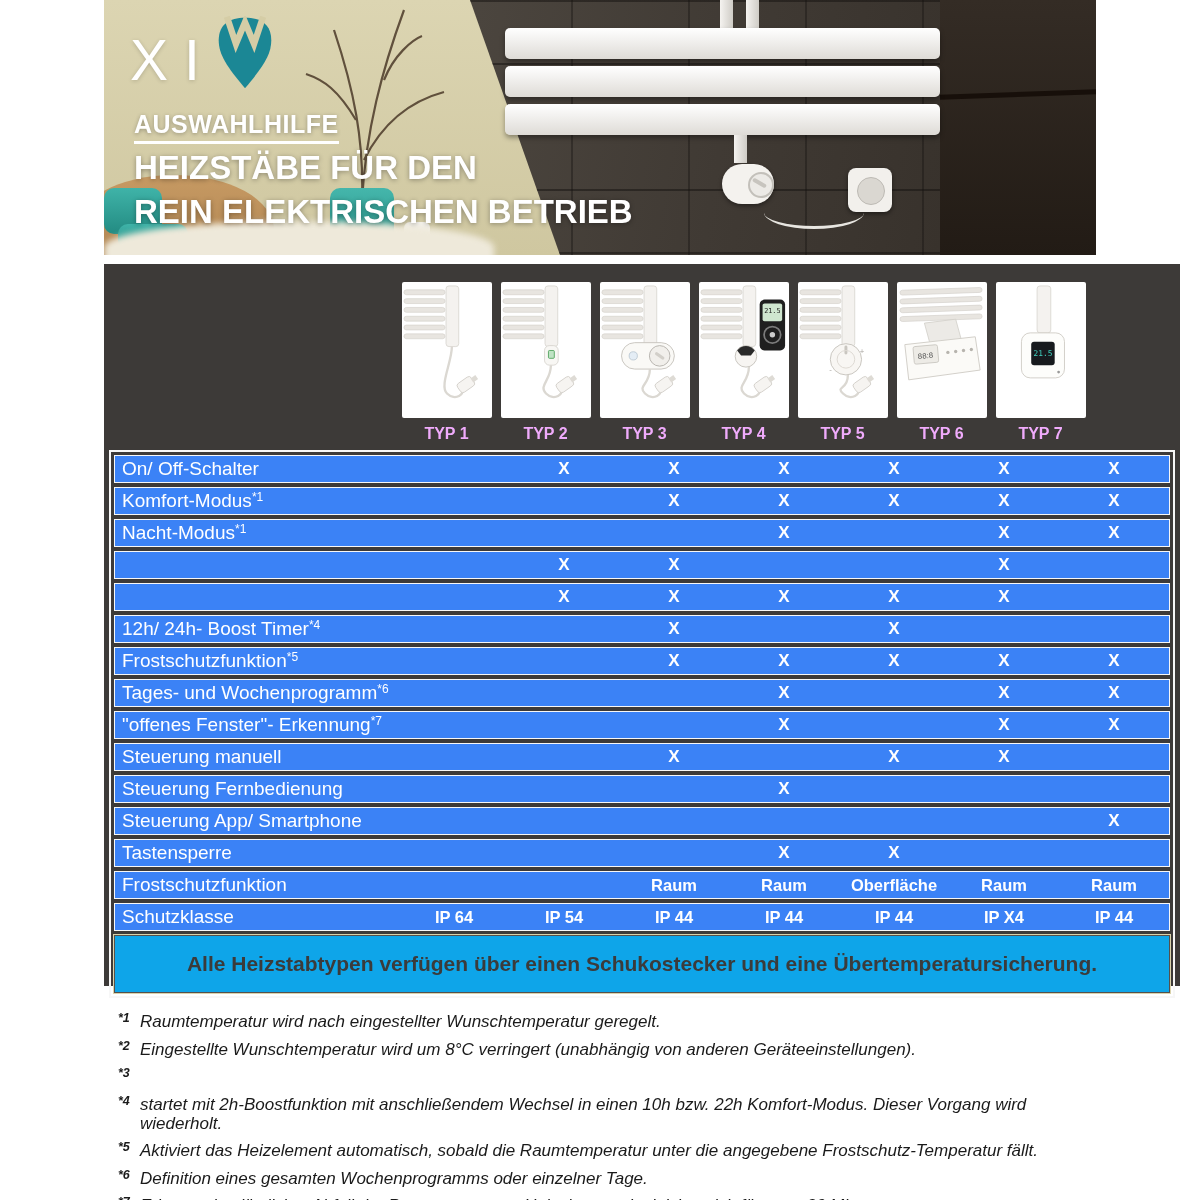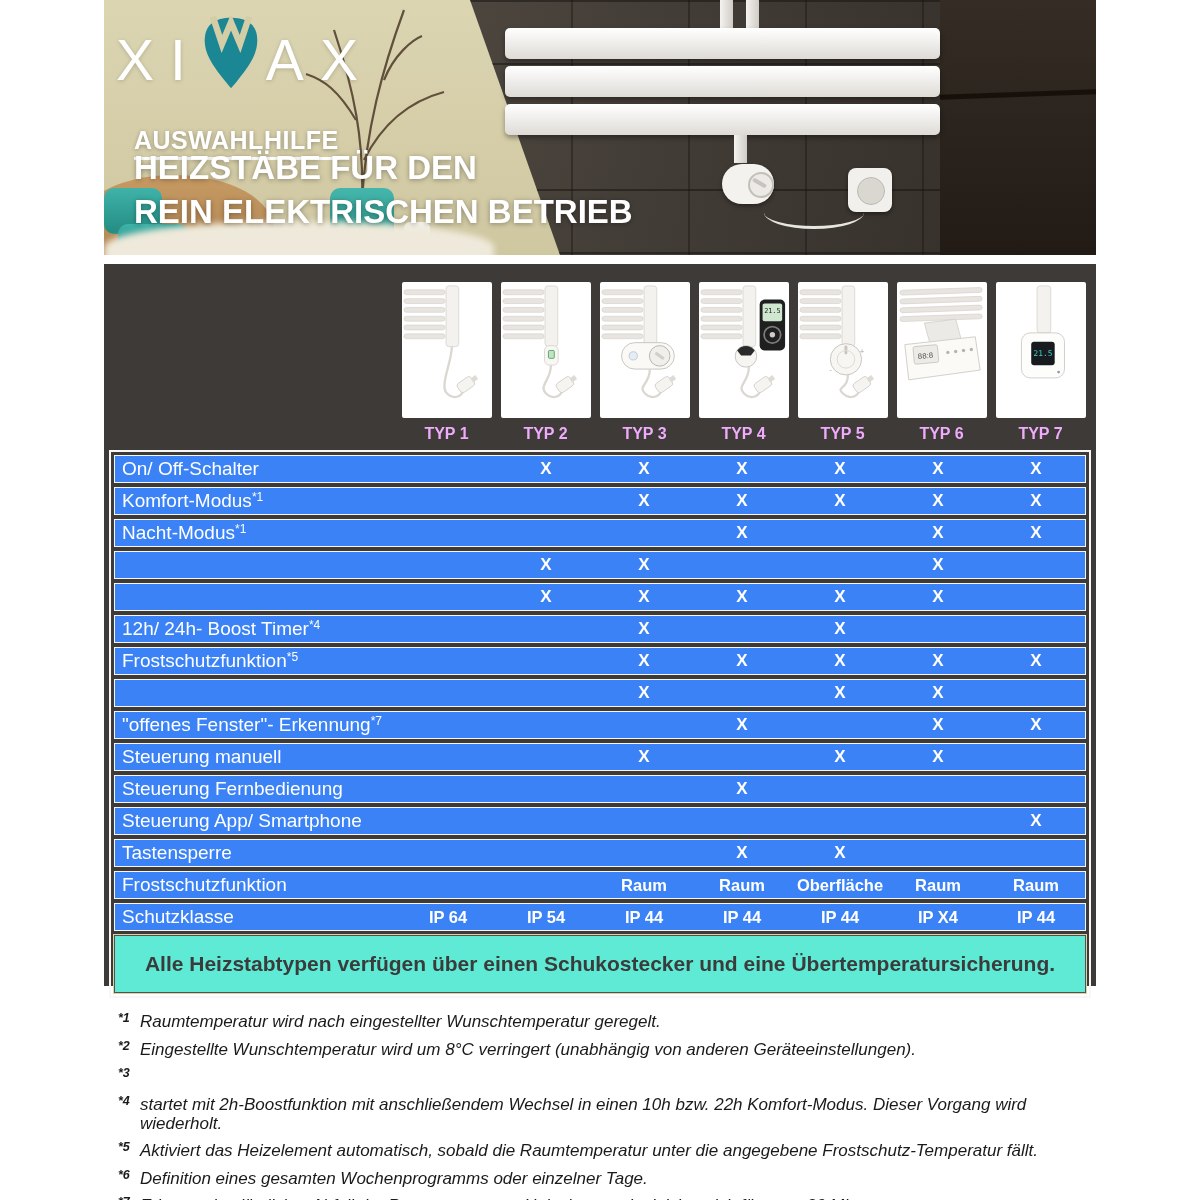--- a/index.html
+++ b/index.html
@@ -39,51 +39,51 @@
         background:linear-gradient(#c79a63,#a87e4c);}
   .towel{position:absolute;border-radius:10px;background:linear-gradient(#3fb3a8,#238b82);}
   .vase{position:absolute;left:226px;top:188px;width:64px;height:70px;border-radius:10px 10px 14px 14px;
         background:linear-gradient(#45b6ab,#1f8c82);}
   .small-vase{position:absolute;left:300px;top:222px;width:26px;height:36px;border-radius:6px 6px 8px 8px;
         background:#f4f2ec;}
   .foreground{position:absolute;left:0;bottom:-18px;width:390px;height:52px;border-radius:50% 50% 0 0;
         background:#eee9da;filter:blur(3px);}
   .branches{position:absolute;left:190px;top:0;}
 
-  .logo-row{position:absolute;left:12px;top:16px;display:flex;align-items:center;gap:14px;
+  .logo-row{position:absolute;left:26px;top:16px;display:flex;align-items:center;gap:14px;
         color:#fff;font-size:57px;letter-spacing:16px;font-weight:400;
         text-shadow:0 1px 4px rgba(0,0,0,.18);}
   .logo-m{margin:0 -8px 0 -14px;}
-  .hero-subtitle{position:absolute;left:30px;top:126px;color:#fff;font-weight:bold;font-size:25px;
+  .hero-subtitle{position:absolute;left:30px;top:110px;color:#fff;font-weight:bold;font-size:25px;
         letter-spacing:.5px;border-bottom:3px solid #fff;padding-bottom:2px;
         text-shadow:0 1px 4px rgba(0,0,0,.3);}
   .hero-title1{position:absolute;left:30px;top:149px;color:#fff;font-weight:bold;font-size:33px;
         text-shadow:0 1px 5px rgba(0,0,0,.35);}
   .hero-title2{position:absolute;left:30px;top:193px;color:#fff;font-weight:bold;font-size:33px;
         text-shadow:0 1px 5px rgba(0,0,0,.35);}
 
   
-  .dark-section{position:absolute;left:104px;top:264px;width:992px;height:722px;background:#3d3a38;
+  .dark-section{position:absolute;left:104px;top:264px;width:1076px;height:722px;background:#3d3a38;
         box-sizing:border-box;padding:18px 3px 0 3px;}
   .thumb-grid{margin-left:290px;display:grid;grid-template-columns:repeat(7,99px);}
   .thumb-cell{display:flex;justify-content:center;}
   .thumb-box{width:90px;height:136px;background:#fff;border-radius:2px;overflow:hidden;}
   .typ-grid{margin-left:290px;display:grid;grid-template-columns:repeat(7,99px);margin-top:2px;}
   .typ-cell{text-align:center;color:#f0abfc;font-weight:bold;font-size:16px;line-height:27px;}
 
   .table-outline{margin:3px 2px 0 2px;border:2px solid #f7f7f7;padding:3px;}
   .t-row{display:grid;grid-template-columns:284px repeat(7,1fr);height:26px;
         border:1.5px solid #f7f7f7;margin-bottom:4px;background:#3b82f6;align-items:center;}
   .row-label{color:#fff;font-size:19px;padding-left:7px;white-space:nowrap;}
   .row-label .sup{font-size:12px;position:relative;top:-6px;letter-spacing:0;}
   .t-cell{text-align:center;color:#fff;}
   .x-mark{font-weight:bold;font-size:17px;}
   .val-text{font-weight:bold;font-size:16.5px;}
 
-  .note-bar{margin-top:4px;height:56px;background:#5eead4;border:1px solid #55504b;
+  .note-bar{margin-top:4px;height:56px;background:#0ea5e9;border:1px solid #55504b;
         outline:1px solid #d9d2ab;display:flex;align-items:center;justify-content:center;}
   .note-text{color:#3b3b3b;font-weight:bold;font-size:21px;}
 
   
   .footnotes{position:absolute;left:118px;top:1012px;width:990px;color:#1a1a1a;}
   .fn-line{display:flex;align-items:flex-start;font-style:italic;font-size:17px;
         margin-bottom:8.5px;line-height:19px;}
   .fn-marker{font-size:12.5px;font-weight:bold;width:22px;flex:0 0 22px;position:relative;top:-3px;}
 </style>
 </head>
@@ -133,21 +133,20 @@
     <div class="foreground"></div>
 
     <div class="logo-row">
       <span>XI</span>
       <span class="logo-m">
         <svg width="58" height="74" viewBox="0 0 64 80">
           <path d="M32 79 C12 55 3 42 3 26 C3 8 15 1 32 1 C49 1 61 8 61 26 C61 42 52 55 32 79 Z" fill="#1b8795"></path>
           <path d="M12 0 L22 30 L32 6 L42 30 L52 0" fill="none" stroke="#d5cda6" stroke-width="7"></path>
         </svg>
       </span>
-      <span>AX</span>
     </div>
     <div class="hero-subtitle">AUSWAHLHILFE</div>
     <div class="hero-title1">HEIZSTÄBE FÜR DEN</div>
     <div class="hero-title2">REIN ELEKTRISCHEN BETRIEB</div>
   </div>
 
   <div class="dark-section">
     <div class="thumb-grid" id="thumb-row">
         <div class="thumb-cell">
           <div class="thumb-box"><svg width="90" height="136" viewBox="0 0 92 135">
@@ -348,20 +347,21 @@
             <div class="row-label"><span>Frostschutzfunktion</span><span class="sup">*5</span></div>
             <div class="t-cell val-text"></div>
             <div class="t-cell val-text"></div>
             <div class="t-cell x-mark">X</div>
             <div class="t-cell x-mark">X</div>
             <div class="t-cell x-mark">X</div>
             <div class="t-cell x-mark">X</div>
             <div class="t-cell x-mark">X</div>
           </div>
           <div class="t-row">
+            <div class="row-label"><span>Tages- und Wochenprogramm</span><span class="sup">*6</span></div>
             <div class="t-cell val-text"></div>
             <div class="t-cell val-text"></div>
             <div class="t-cell val-text"></div>
             <div class="t-cell x-mark">X</div>
             <div class="t-cell val-text"></div>
             <div class="t-cell x-mark">X</div>
             <div class="t-cell x-mark">X</div>
           </div>
           <div class="t-row">
             <div class="row-label"><span>"offenes Fenster"- Erkennung</span><span class="sup">*7</span></div>

